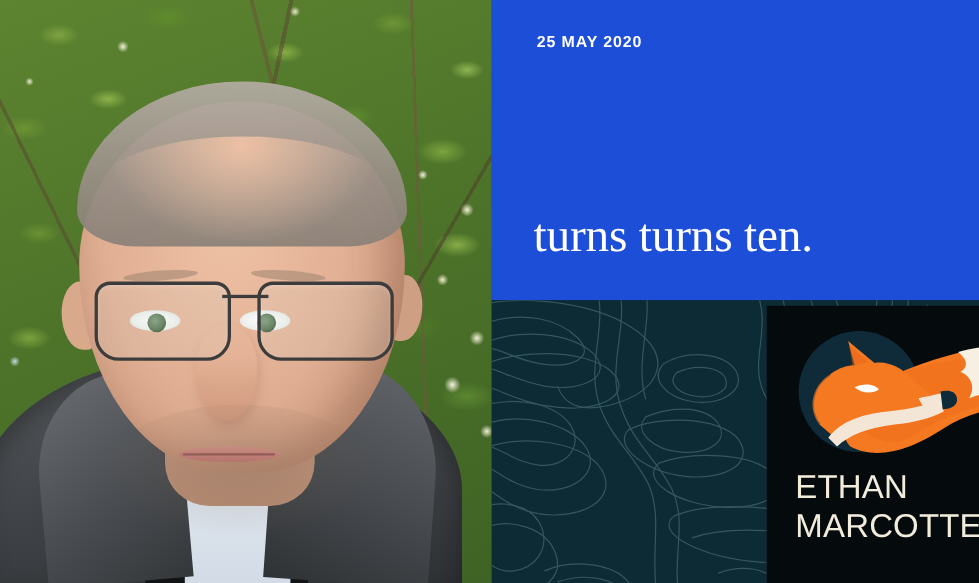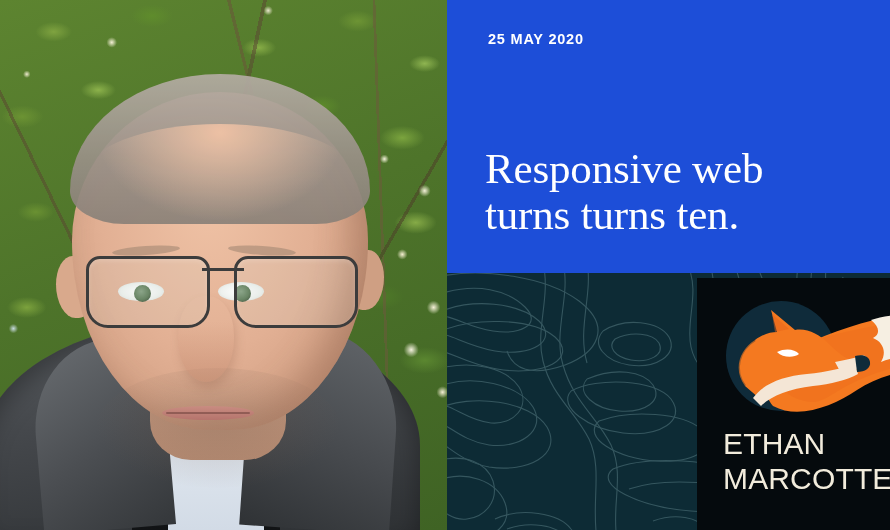--- a/index.html
+++ b/index.html
@@ -322,21 +322,21 @@
         <div class="lens l"></div>
         <div class="lens r"></div>
         <div class="bridge"></div>
       </div>
     </div>
   </div>
 
   <div class="navy-block">
     <div class="kicker">25 MAY 2020</div>
     <div class="headline">
-      <span>Responsive web</span><br>
+      <br>
       <span>turns turns ten.</span>
     </div>
   </div>
 
   <div class="topo-block">
     <svg width="443" height="257" viewBox="0 0 443 257">
       <g fill="none" stroke="#3c5e66" stroke-width="1.1" opacity="0.85">
         <path d="M-10 22 C 30 8, 62 18, 78 34 C 96 52, 72 62, 46 58 C 18 54, 4 40, -10 44"></path>
         <path d="M-10 40 C 26 24, 72 30, 92 48 C 112 68, 84 84, 48 78 C 16 72, 0 58, -10 62"></path>
         <path d="M-10 60 C 22 44, 84 44, 108 64 C 132 86, 96 104, 50 96 C 14 90, -2 74, -10 80"></path>

